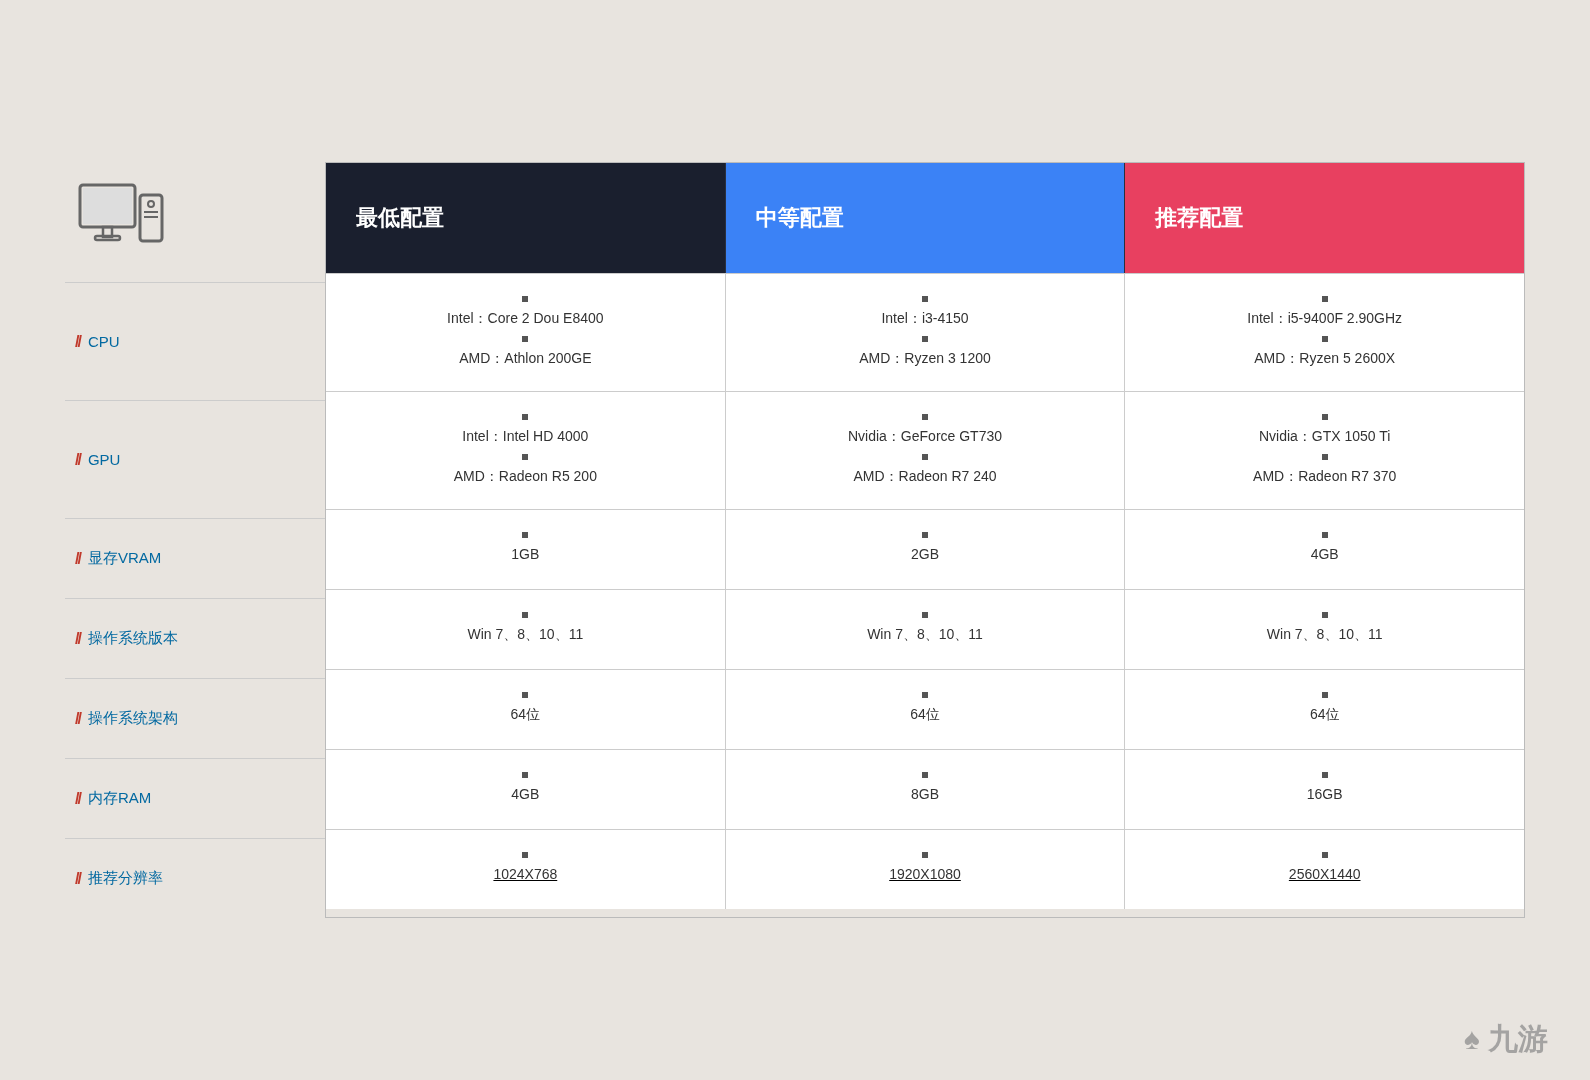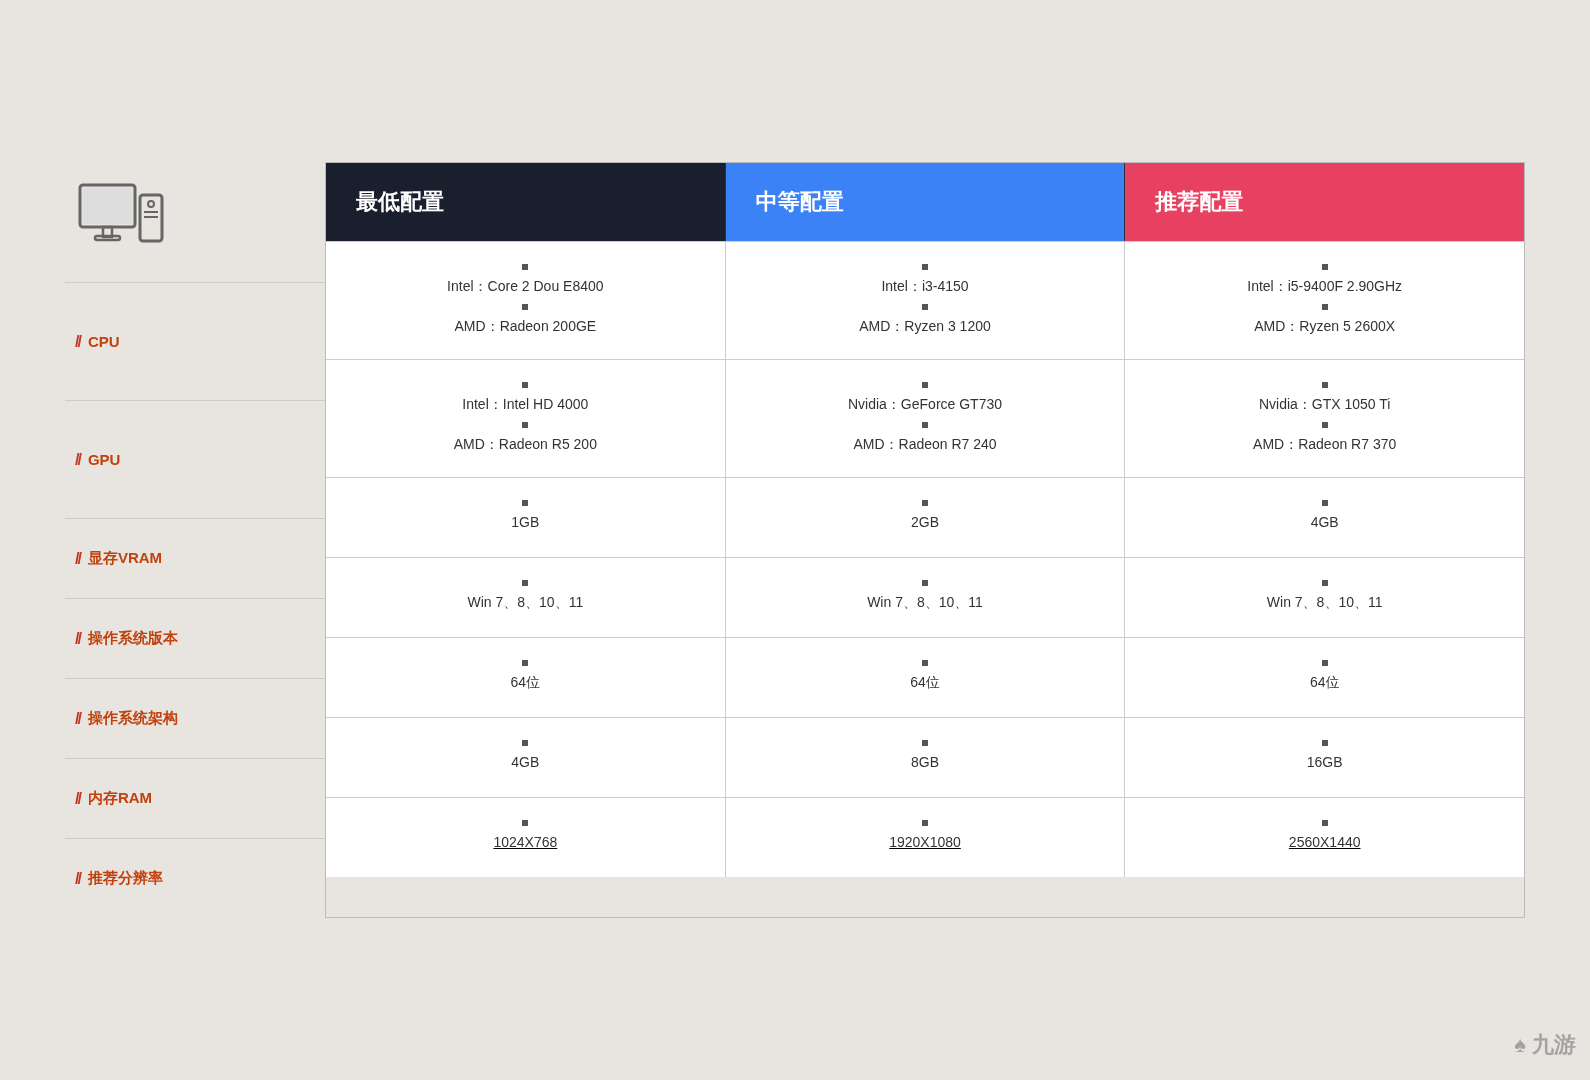--- a/index.html
+++ b/index.html
@@ -48,35 +48,35 @@
       gap: 8px;
       border-top: 1px solid #ccc;
     }
     .row-label .slash {
       color: #c0392b;
       font-weight: bold;
       font-size: 16px;
       letter-spacing: -2px;
     }
     .row-label .label-text {
-      font-weight: bold;
+      font-weight: normal;
       font-size: 15px;
-      color: #c2410c;
+      color: #0369a1;
     }
     .table-area {
       flex: 1;
       border: 1px solid #bbb;
     }
     .table-header {
       display: flex;
       flex-direction: row;
     }
     .header-cell {
       flex: 1;
-      padding: 24px 30px;
+      padding: 40px 30px;
       display: flex;
       align-items: flex-start;
     }
     .header-cell.min-config {
       background-color: #1a1f2e;
       border-right: 1px solid #2a3040;
     }
     .header-cell.mid-config {
       background-color: #3b82f6;
       border-right: 1px solid #2a3040;
@@ -130,23 +130,23 @@
     
     .computer-icon svg {
       width: 90px;
       height: 80px;
     }
 
     
     .watermark {
       position: fixed;
       bottom: 20px;
-      right: 14px;
+      right: 42px;
       color: #888;
-      font-size: 22px;
+      font-size: 30px;
       font-weight: bold;
       opacity: 0.7;
     }
   </style>
 </head>
 <body>
 
 <div class="page-wrapper">
   <div class="content-area">
 
@@ -218,21 +218,21 @@
 
       <div class="table-body" id="table-body">
           <div class="table-row" style="min-height: 118px;">
             <div class="table-cell">
               <div class="cell-item">
           <span class="bullet"></span>
           <span>Intel：Core 2 Dou E8400</span>
         </div>
               <div class="cell-item">
           <span class="bullet"></span>
-          <span>AMD：Radeon 200GE</span>
+          <span>AMD：Athlon 200GE</span>
         </div>
             </div>
             <div class="table-cell">
               <div class="cell-item">
           <span class="bullet"></span>
           <span>Intel：i3-4150</span>
         </div>
               <div class="cell-item">
           <span class="bullet"></span>
           <span>AMD：Ryzen 3 1200</span>

